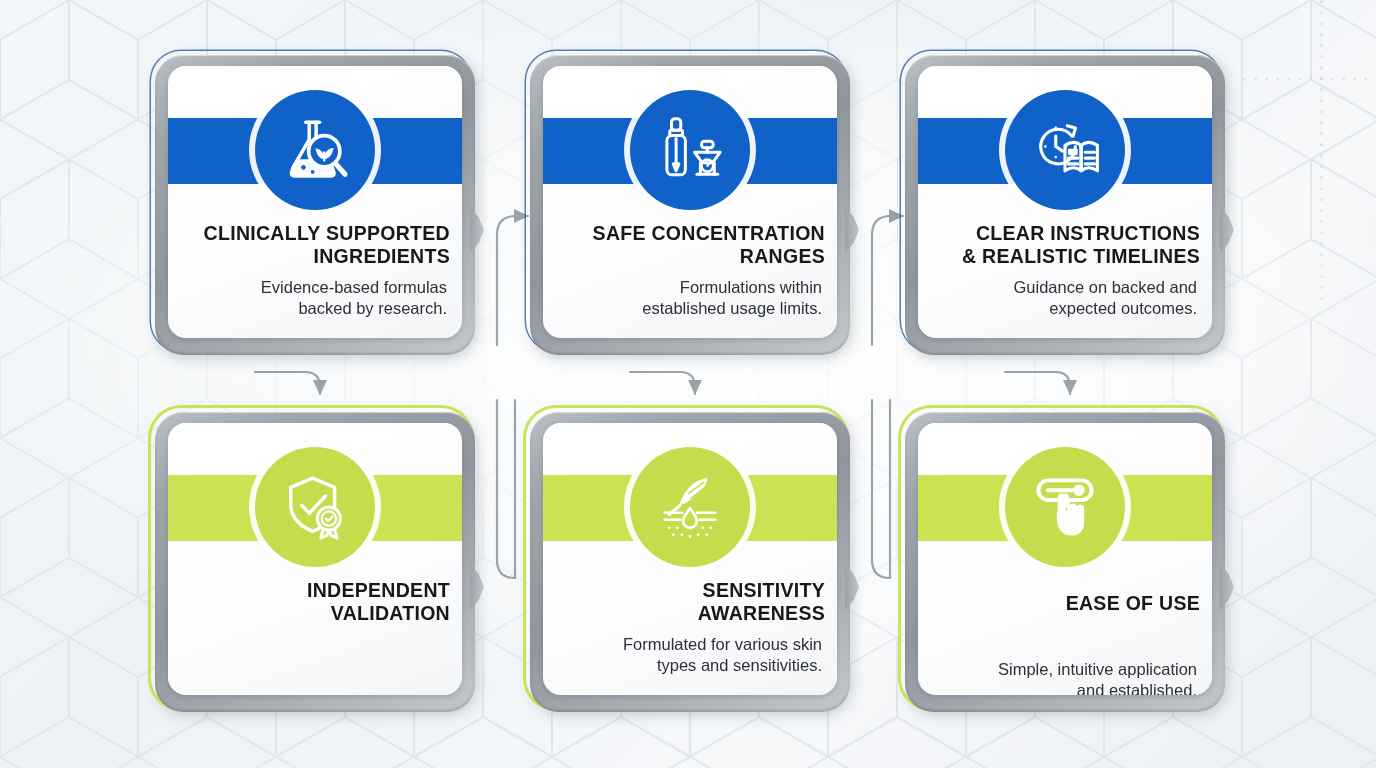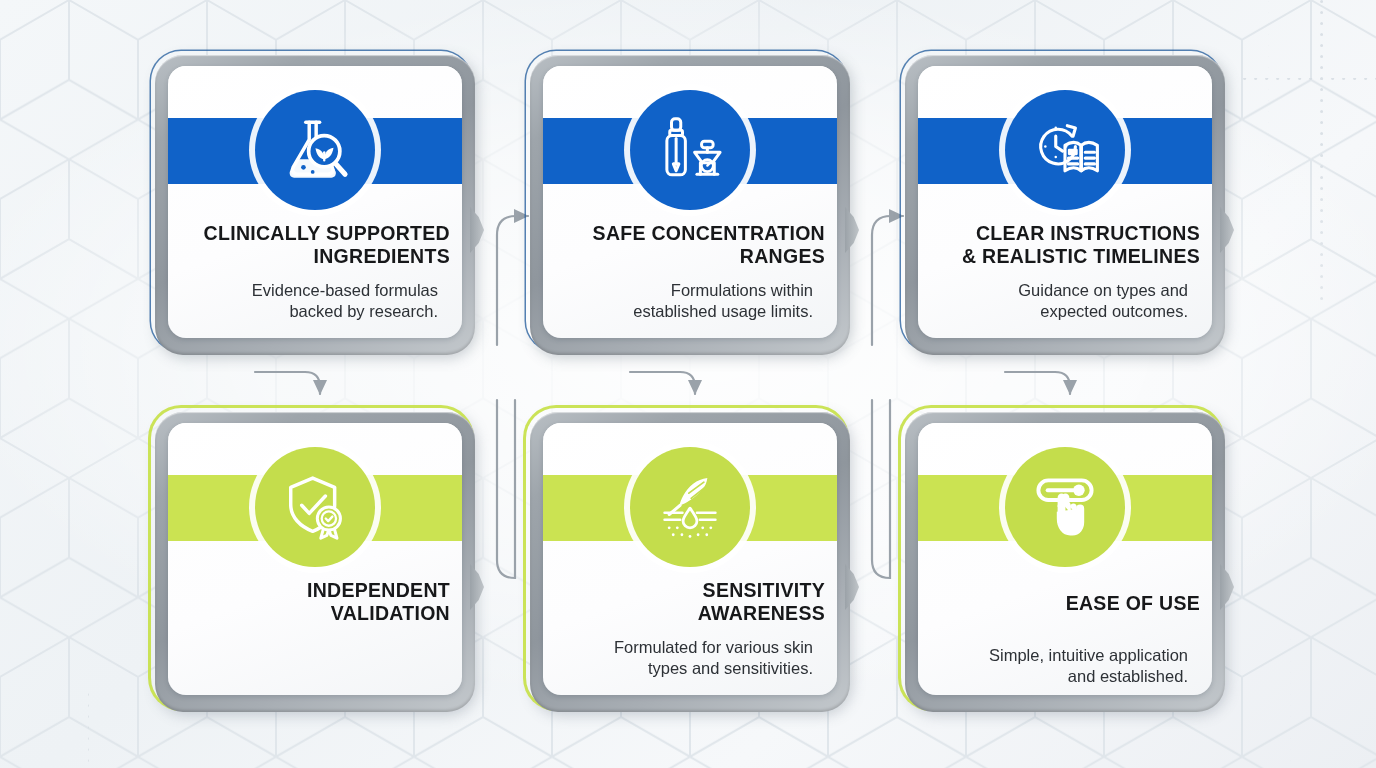--- a/index.html
+++ b/index.html
@@ -54,22 +54,22 @@
         display:flex;align-items:center;justify-content:center;
         box-shadow:0 0 0 6px rgba(255,255,255,.92);}
   .row-blue  .disc{background:#1062c8;}
   .row-green .disc{background:#c4dd4c;}
   .disc svg{width:74px;height:74px;display:block;}
 
   
   .txt{position:absolute;left:12px;right:12px;top:156px;text-align:right;}
   .ttl{font-size:19.5px;font-weight:700;color:#17181a;letter-spacing:.015em;line-height:1.17;
        text-transform:uppercase;margin:0 0 9px 0;}
-  .ttl.one-line{margin-top:13px;margin-bottom:30px;}
-  .dsc{font-size:16.5px;color:#2d3136;line-height:1.30;margin:12px;font-weight:400;}
+  .ttl.one-line{margin-top:13px;margin-bottom:44px;}
+  .dsc{font-size:16.5px;color:#2d3136;line-height:1.30;margin:3px;font-weight:400;}
 
   
   .connectors{position:absolute;inset:0;pointer-events:none;}
 </style>
 </head>
 <body>
 
 <div id="stage">
 
   <svg class="bg-layer" viewBox="0 0 1376 768" preserveAspectRatio="none" xmlns="http://www.w3.org/2000/svg">
@@ -223,21 +223,21 @@
             </g>
             <rect x="34.5" y="31" width="8.5" height="5.5" rx="1" fill="#fff"></rect>
           </svg>
         </div>
         <div class="txt">
           <p class="ttl">
             <span>CLEAR INSTRUCTIONS</span><br>
             <span>&amp; REALISTIC TIMELINES</span>
           </p>
           <p class="dsc">
-            <span>Guidance on types and</span><br>
+            <span>Guidance on backed and</span><br>
             <span>expected outcomes.</span>
           </p>
         </div>
       </div>
     </div>
 
     <div class="card-slot row-green" style="left:155px;top:412px;text-decoration:underline;">
       <div class="bezel-glow"></div>
       <div class="bezel"></div>
       <div class="notch"></div>

